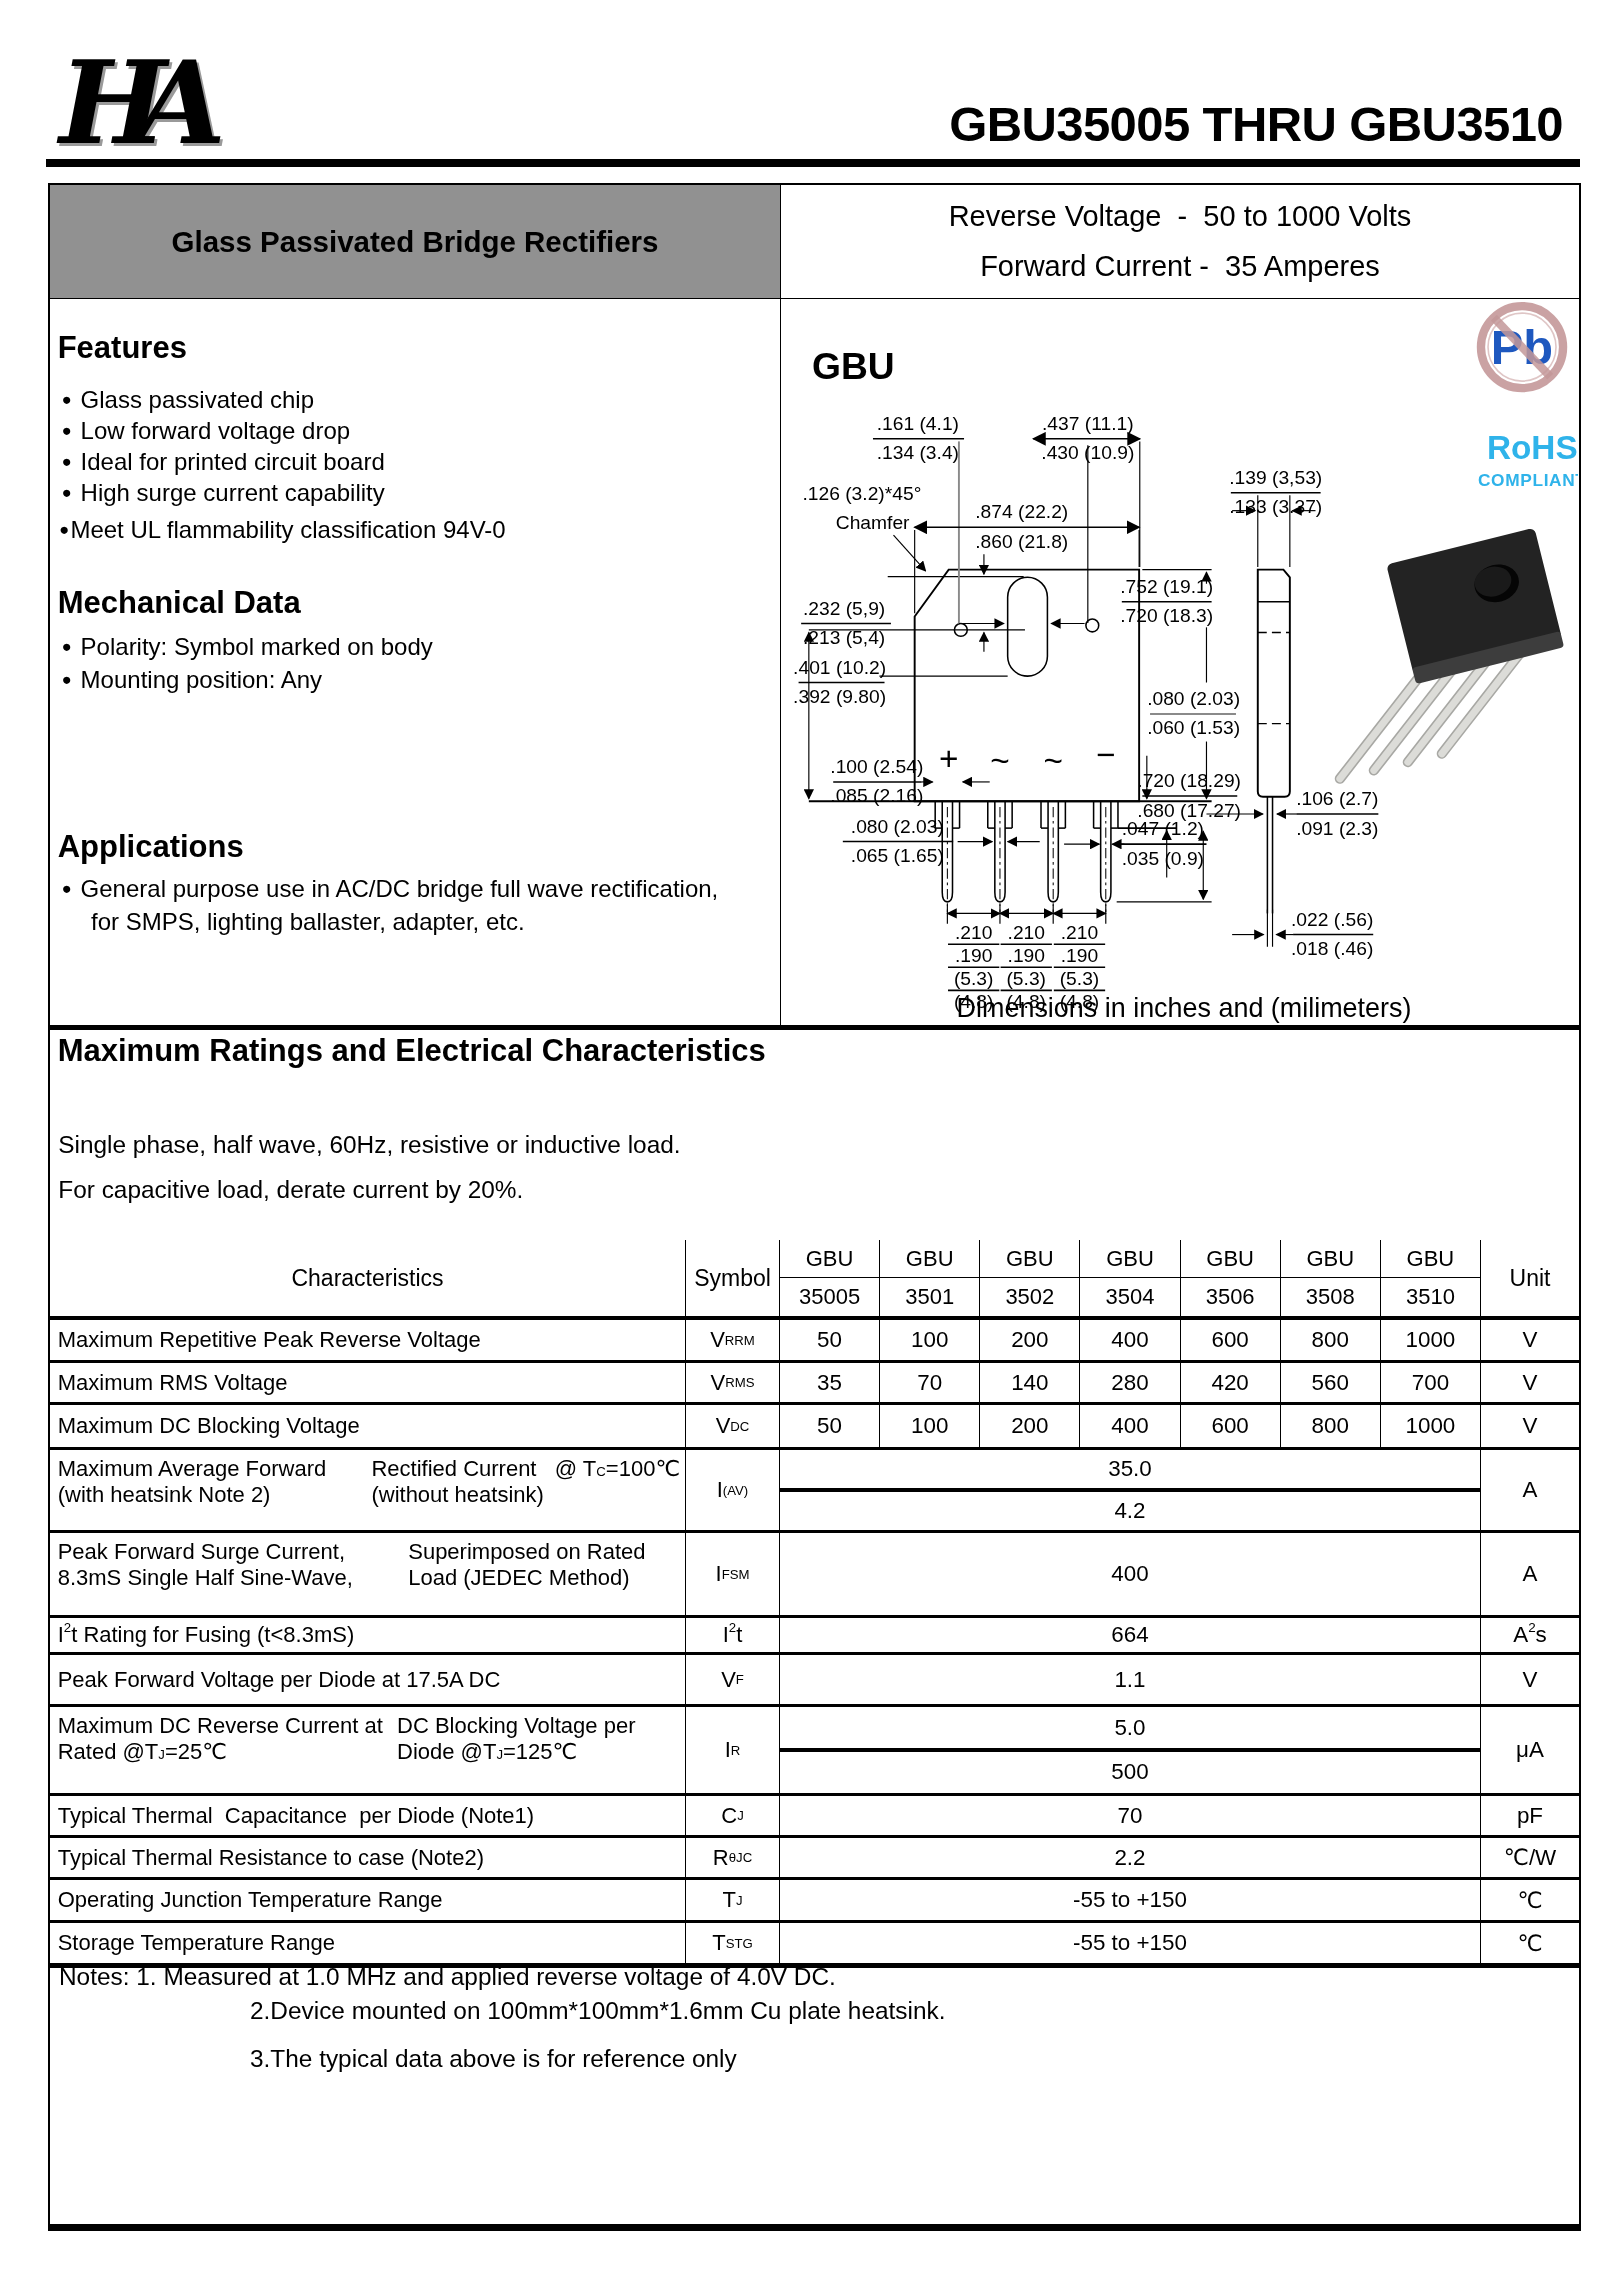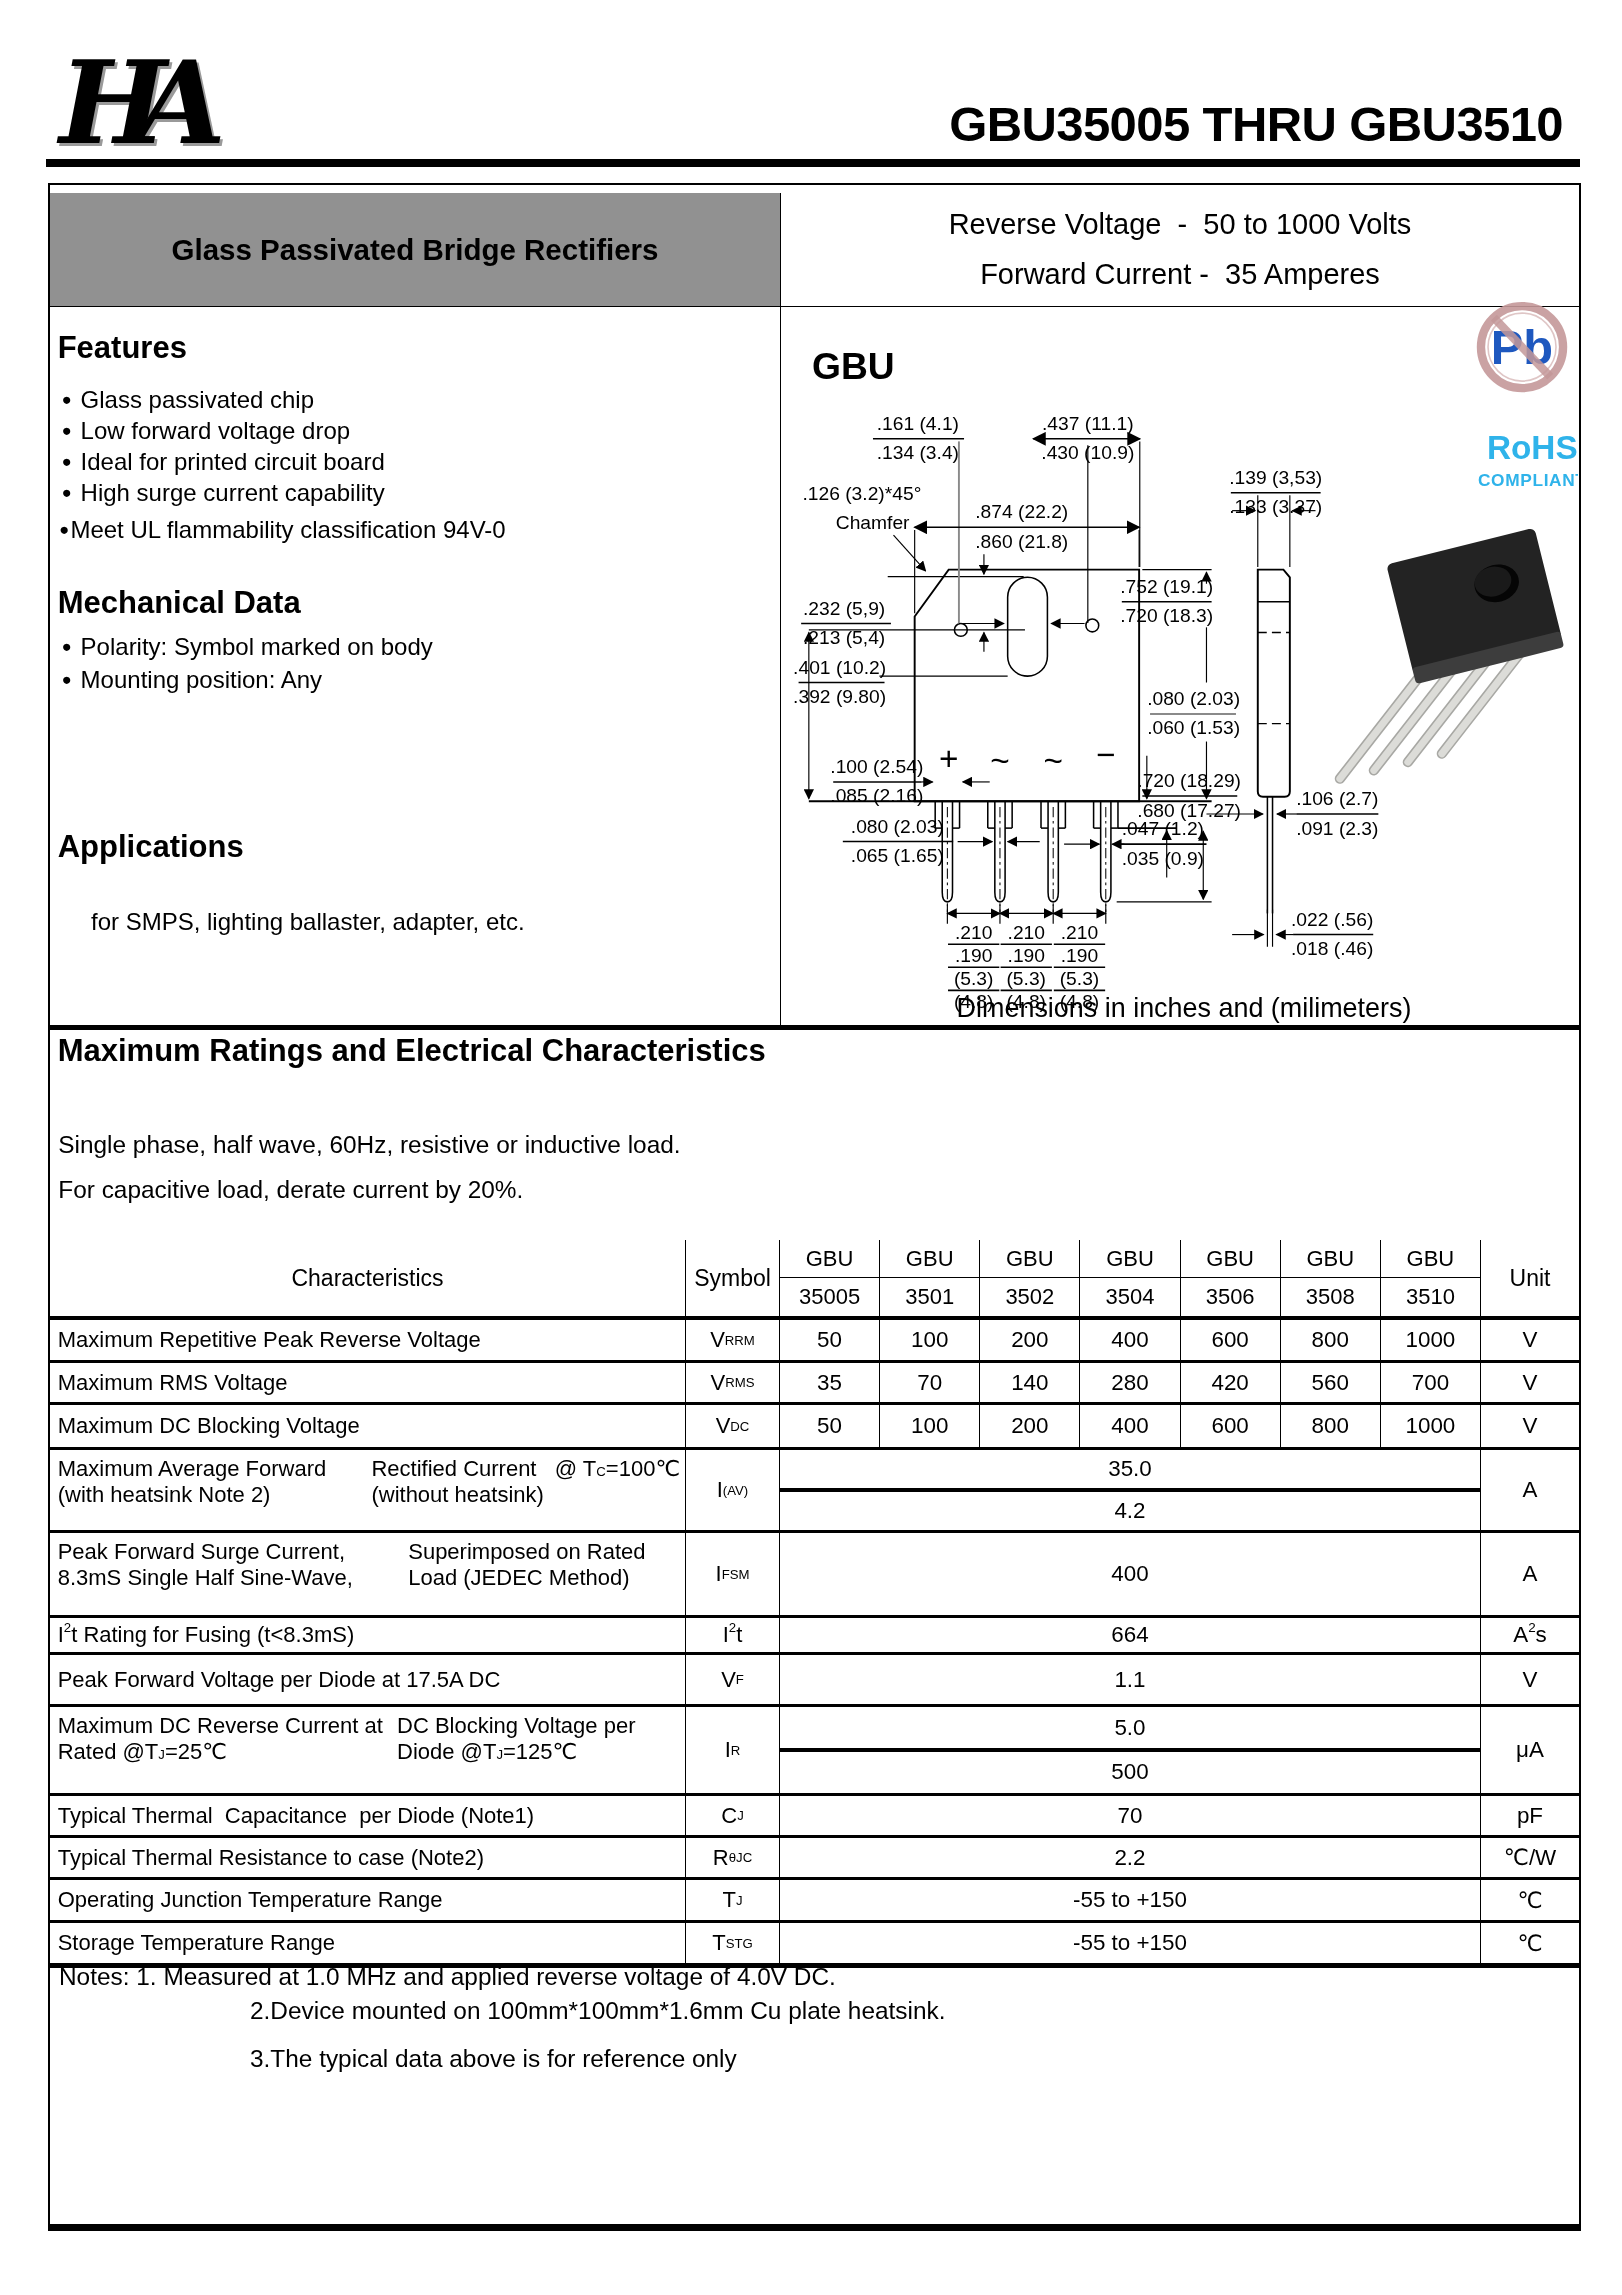--- a/index.html
+++ b/index.html
@@ -6,21 +6,21 @@
   .page{position:relative;width:1622px;height:2295px;background:#fff;
         font-family:"Liberation Sans","DejaVu Sans",sans-serif;color:#000;overflow:hidden}
   .abs{position:absolute}
   .pre{white-space:pre-wrap}
   
   .title{position:absolute;top:96px;right:59px;font-size:49px;font-weight:bold;letter-spacing:-0.6px}
   .top-rule{position:absolute;left:46px;top:159px;width:1534px;height:8.3px;background:#000}
   
   .outer{position:absolute;left:48px;top:183px;width:1533px;height:2048px;
          border:2.6px solid #000;border-bottom:7px solid #000;box-sizing:border-box}
-  .row1{position:absolute;left:0;top:8px;width:100%;height:114px;border-bottom:1.9px solid #000;display:flex;box-sizing:border-box}
+  .row1{position:absolute;left:0;top:0;width:100%;height:114px;border-bottom:1.9px solid #000;display:flex;box-sizing:border-box}
   .cell-product{width:731px;background:#919191;border-right:1.9px solid #000;display:flex;align-items:center;justify-content:center;
                 font-size:29.5px;font-weight:bold;box-sizing:border-box}
   .cell-ratings{flex:1;display:flex;flex-direction:column;align-items:center;justify-content:center;gap:16.7px;
                 font-size:29px;font-weight:normal}
   .row2{position:absolute;left:0;top:114px;width:100%;height:731px;border-bottom:5.1px solid #000;box-sizing:border-box}
   .left-col{position:absolute;left:0;top:0;width:731px;height:726px;border-right:1.9px solid #000;box-sizing:border-box}
   .right-col{position:absolute;left:733px;top:0;width:795px;height:726px}
   .sec-h{position:absolute;left:7.7px;font-size:31px;font-weight:bold}
   .item{position:absolute;font-size:24px;white-space:pre}
   .blt{font-size:16.7px;vertical-align:2.6px;padding-right:9px}
@@ -96,20 +96,21 @@
         <div class="item" style="left:11.5px;top:118px"><span class="blt">●</span><span>Low forward voltage drop</span></div>
         <div class="item" style="left:11.5px;top:149px"><span class="blt">●</span><span>Ideal for printed circuit board</span></div>
         <div class="item" style="left:11.5px;top:180px"><span class="blt">●</span><span>High surge current capability</span></div>
         <div class="item" style="left:9px;top:217px"><span class="blt" style="padding-right:1.3px">●</span><span>Meet UL flammability classification 94V-0</span></div>
 
         <div class="sec-h" style="top:286px">Mechanical Data</div>
         <div class="item" style="left:11.5px;top:334px"><span class="blt">●</span><span>Polarity: Symbol marked on body</span></div>
         <div class="item" style="left:11.5px;top:367px"><span class="blt">●</span><span>Mounting position: Any</span></div>
 
         <div class="sec-h" style="top:530px">Applications</div>
+        <div class="item" style="left:11.5px;top:576px"><span class="blt">●</span><span>General purpose use in AC/DC bridge full wave rectification,</span></div>
         <div class="item" style="left:41px;top:609px">for SMPS, lighting ballaster, adapter, etc.</div>
       </div>
 
       <div class="right-col">
         <svg class="diagram" width="795" height="726" viewBox="0 0 1239 1132">
           <defs>
             <marker id="ah" viewBox="0 0 10 10" refX="9" refY="5" markerWidth="9" markerHeight="9" orient="auto-start-reverse">
               <path d="M0,0 L10,5 L0,10 z" fill="#000"></path>
             </marker>
           </defs>

